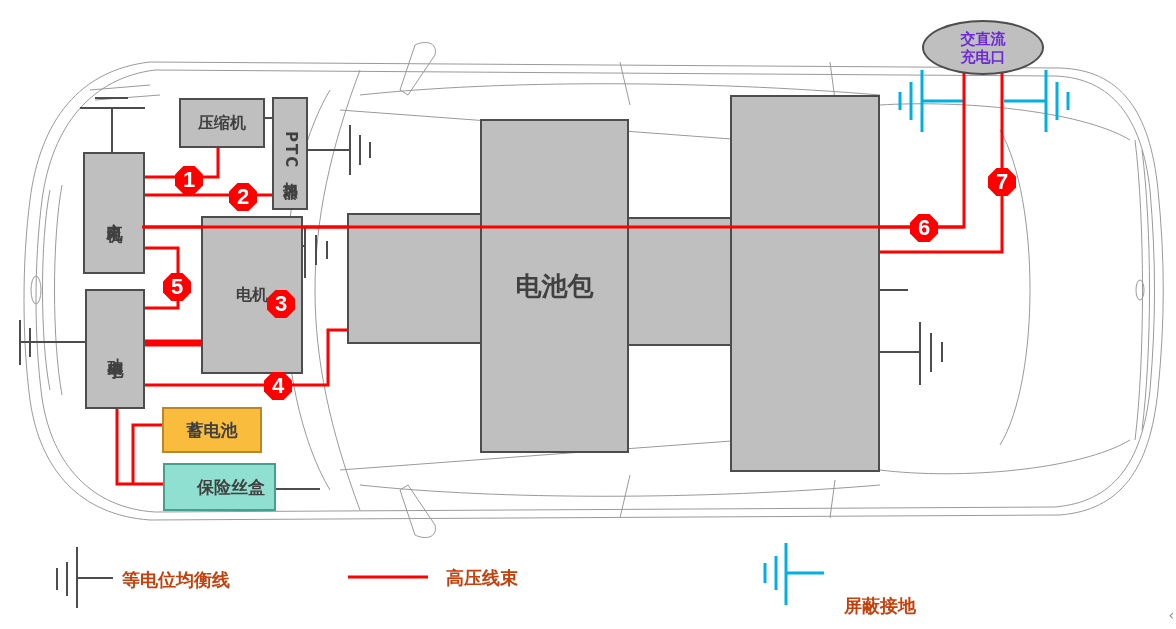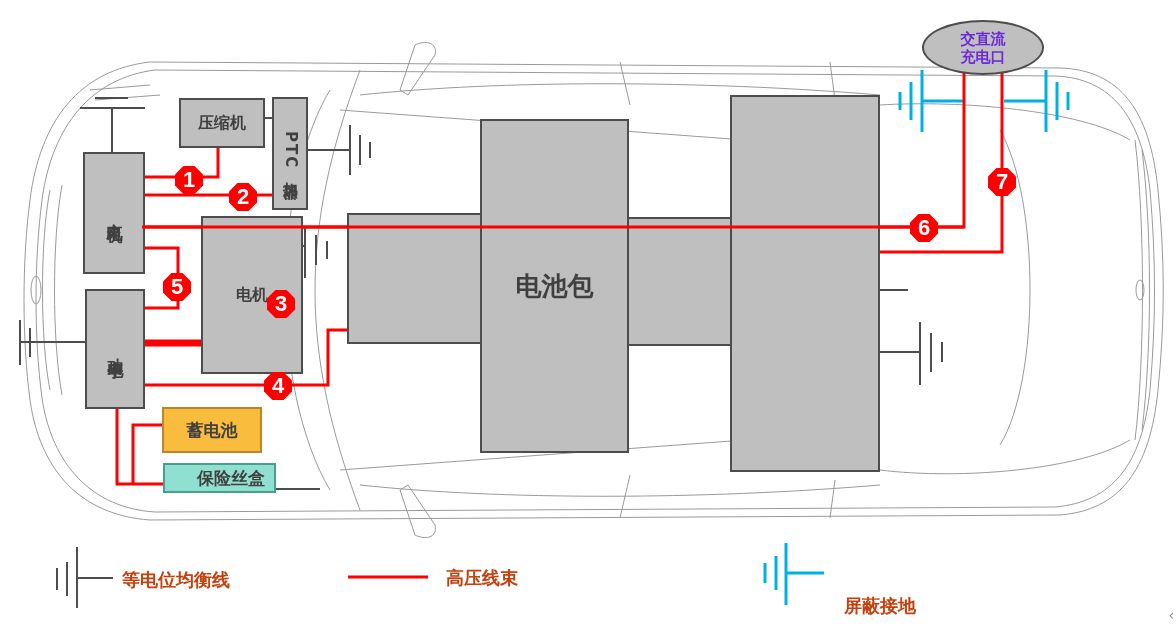--- a/index.html
+++ b/index.html
@@ -159,21 +159,21 @@
   </div>
 
   <svg width="1176" height="629" style="position:absolute;left:0;top:0;pointer-events:none;">
     <path d="M142,227 L964,227" stroke="#ff0000" stroke-width="3"></path>
   </svg>
 
   <div class="box" style="left:162px;top:407px;width:100px;height:46px;background:#f9bc3c;border-color:#b8862b;font-size:17px;">
     <span>蓄电池</span>
   </div>
 
-  <div class="box" style="left:163px;top:463px;width:113px;height:30px;background:#8fe0d0;border-color:#4a9e8e;font-size:17px;padding-left:23px;">
+  <div class="box" style="left:163px;top:463px;width:113px;height:48px;background:#8fe0d0;border-color:#4a9e8e;font-size:17px;padding-left:23px;">
     <span>保险丝盒</span>
   </div>
 
   <div class="port" style="left:922px;top:20px;width:122px;height:55px;">
     <span>交直流</span>
     <span>充电口</span>
   </div>
 
   <div class="badge" style="left:189px;top:180px;">1</div>
   <div class="badge" style="left:243px;top:197px;">2</div>

